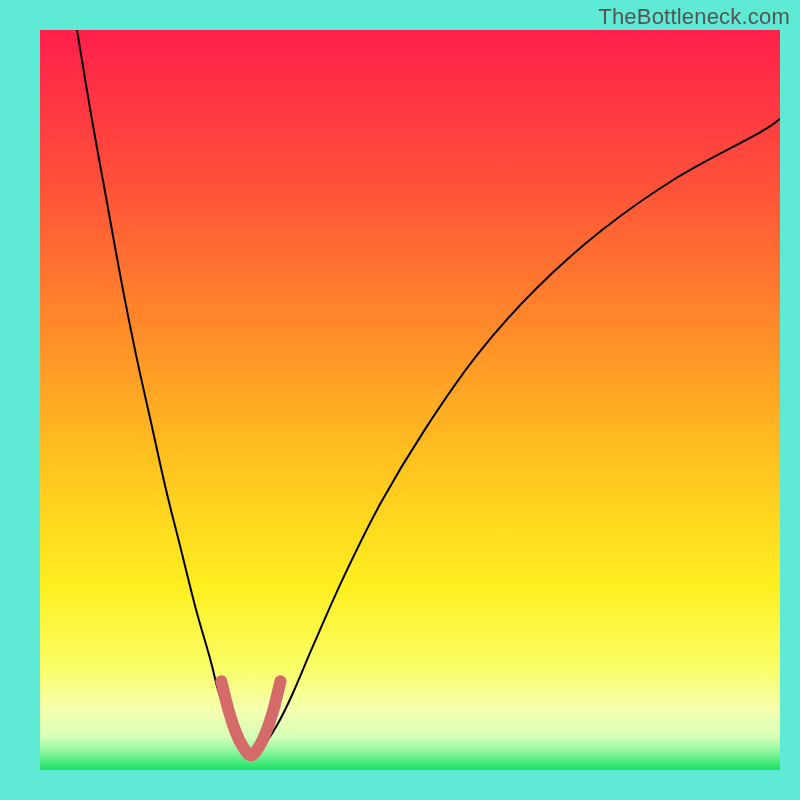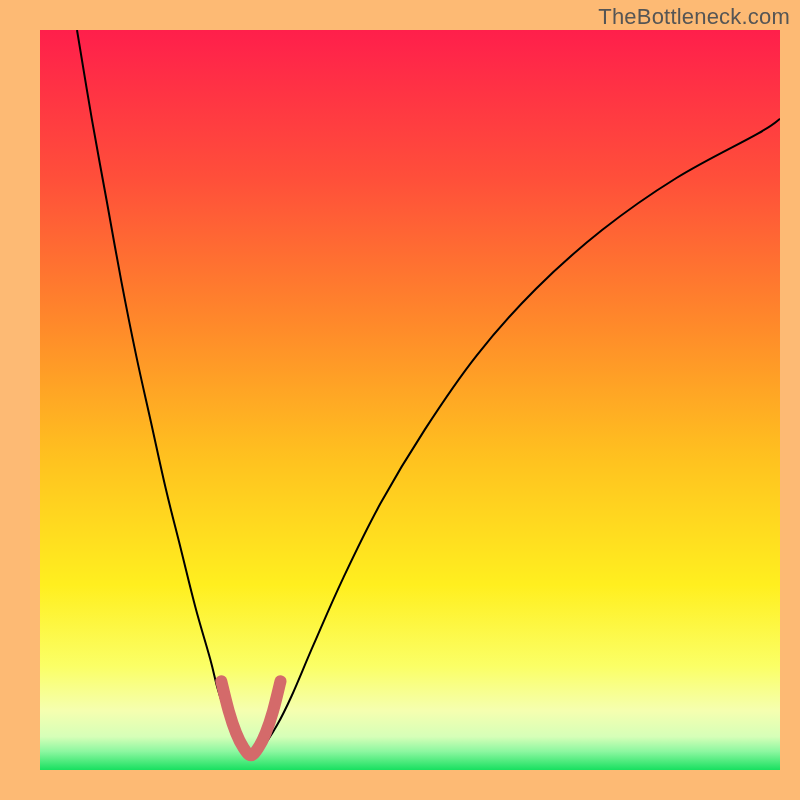--- a/index.html
+++ b/index.html
@@ -10,21 +10,21 @@
     overflow: hidden;
     background: #000;
     font-family: Arial, Helvetica, sans-serif;
   }
   .frame {
     position: absolute;
     left: 0;
     top: 0;
     width: 800px;
     height: 800px;
-    background: #fdba74;
+    background: #5eead4;
   }
   .plot-area {
     position: absolute;
     left: 40px;
     top: 30px;
     width: 740px;
     height: 740px;
     overflow: hidden;
   }
   .watermark {

